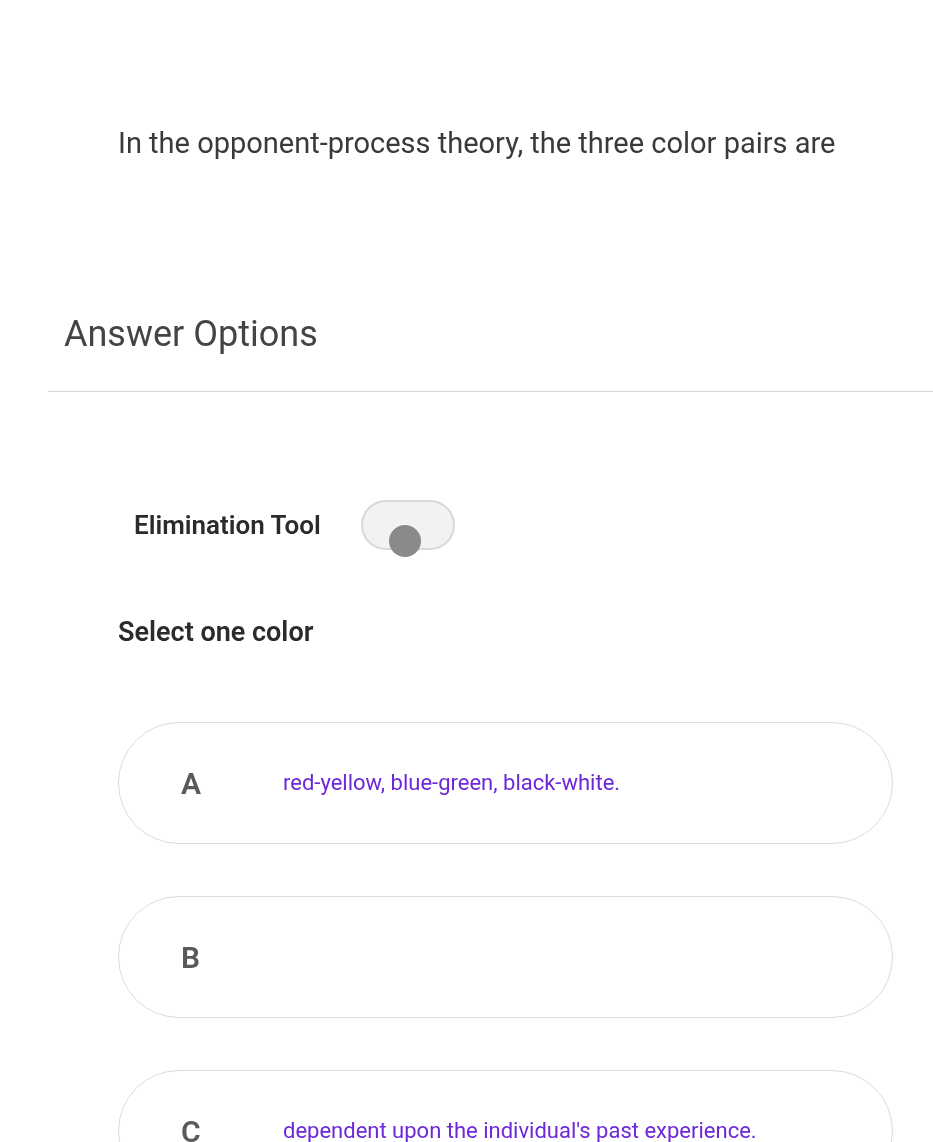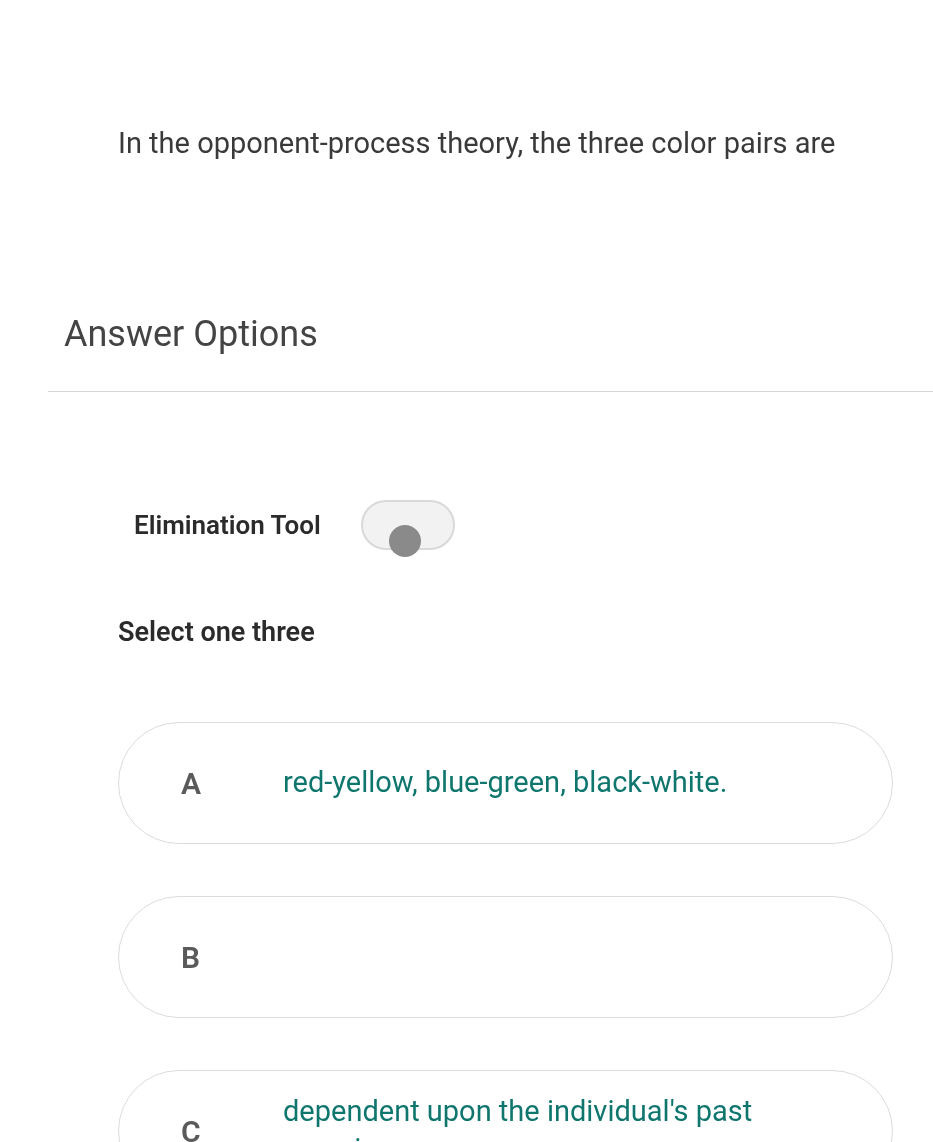--- a/index.html
+++ b/index.html
@@ -86,44 +86,44 @@
     padding: 0 30px 0 46px;
     cursor: pointer;
   }
   .option-letter {
     font-size: 30px;
     font-weight: 600;
     color: #5a5a5a;
     min-width: 70px;
   }
   .option-text {
-    font-size: 29px;
+    font-size: 22px;
     font-weight: 400;
-    color: #0f766e;
+    color: #6d28d9;
     line-height: 1.3;
   }
 </style>
 </head>
 <body>
 
 <div class="question-block">
   <div class="question-text">In the opponent-process theory, the three color pairs are</div>
 </div>
 
 <div class="section-header">Answer Options</div>
 <hr class="divider">
 
 <div class="tools-area">
   <div class="elim-row">
     <div class="elim-label">Elimination Tool</div>
     <div class="toggle" role="switch" aria-checked="false">
       <div class="toggle-knob"></div>
     </div>
   </div>
-  <div class="instruction">Select one three</div>
+  <div class="instruction">Select one color</div>
 </div>
 
 <div class="options">
   <div class="option">
     <div class="option-letter">A</div>
     <div class="option-text">red-yellow, blue-green, black-white.</div>
   </div>
   <div class="option">
     <div class="option-letter">B</div>
   </div>

